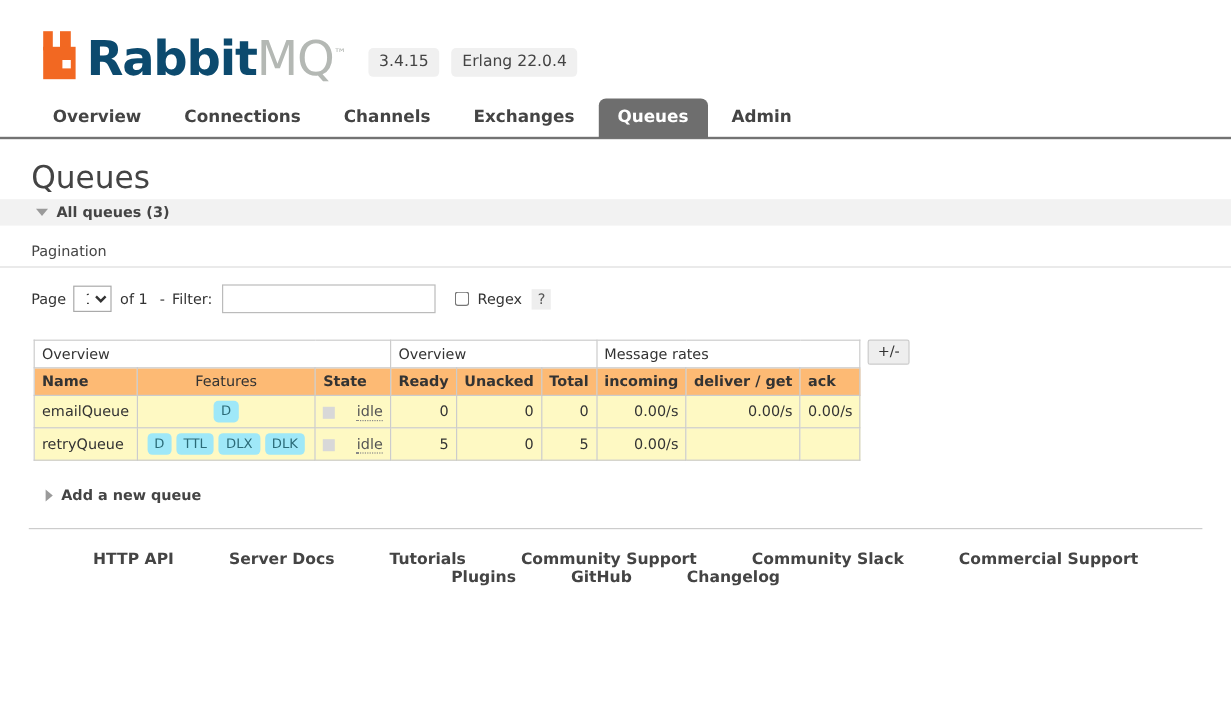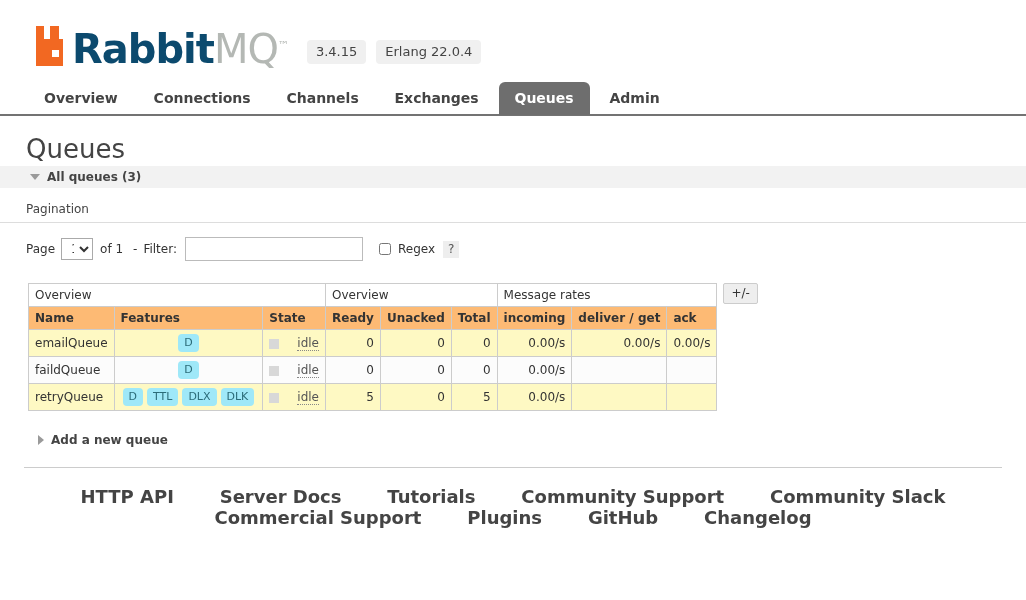--- a/index.html
+++ b/index.html
@@ -262,21 +262,21 @@
     padding: 4px 6px;
     color: #333333;
   }
   table.list th.col {
     text-align: left;
     background: #fdba74;
     font-weight: bold;
     font-size: 12px;
     white-space: nowrap;
   }
-  table.list th.col.plain { font-weight: bold; }
+  table.list th.col.plain { font-weight: normal; text-align: center; }
   table.list th.col.num { text-align: left; }
   tr.r-odd td { background: #fef9c3; }
   tr.r-even td { background: #fcfcfc; }
   td.name {
     font-weight: bold;
     color: #333333;
     white-space: nowrap;
   }
   td.features { text-align: center; }
   td.features.left { text-align: left; }
@@ -331,21 +331,21 @@
 
   
   #footer {
     margin: 20px 24px 0 24px;
     border-top: 1px solid #cccccc;
     padding-top: 18px;
     text-align: center;
   }
   #footer a {
     color: #444444;
-    font-size: 18px;
+    font-size: 13px;
     font-weight: bold;
     text-decoration: none;
     margin: 0 21px;
     font-family: "DejaVu Sans", "Liberation Sans", sans-serif;
   }
 </style>
 </head>
 <body>
 
 <div id="header">
@@ -430,35 +430,20 @@
           <td class="state">
             <span class="state-sq"></span><span class="state-txt">idle</span>
           </td>
           <td class="num">0</td>
           <td class="num">0</td>
           <td class="num">0</td>
           <td class="num">0.00/s</td>
           <td class="num">0.00/s</td>
           <td class="num">0.00/s</td>
         </tr>
-        <tr class="r-even">
-          <td class="name">faildQueue</td>
-          <td class="features">
-            <span class="badge">D</span>
-          </td>
-          <td class="state">
-            <span class="state-sq"></span><span class="state-txt">idle</span>
-          </td>
-          <td class="num">0</td>
-          <td class="num">0</td>
-          <td class="num">0</td>
-          <td class="num">0.00/s</td>
-          <td class="num"></td>
-          <td class="num"></td>
-        </tr>
         <tr class="r-odd">
           <td class="name">retryQueue</td>
           <td class="features left">
             <span class="badge">D</span><span class="badge">TTL</span><span class="badge">DLX</span><span class="badge">DLK</span>
           </td>
           <td class="state">
             <span class="state-sq"></span><span class="state-txt">idle</span>
           </td>
           <td class="num">5</td>
           <td class="num">0</td>

